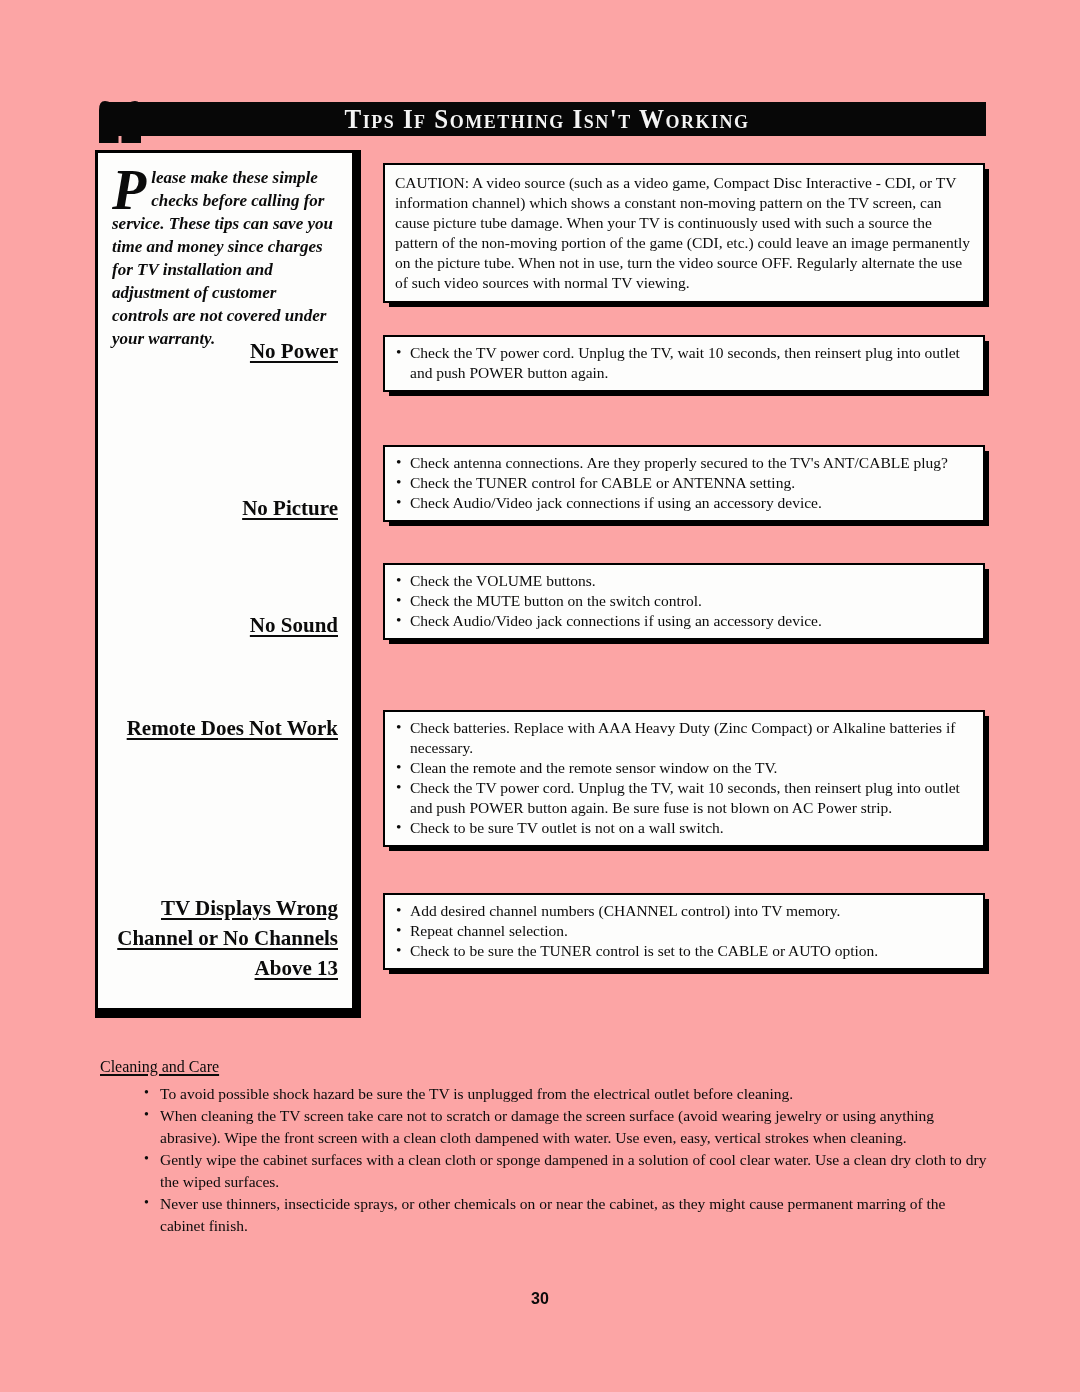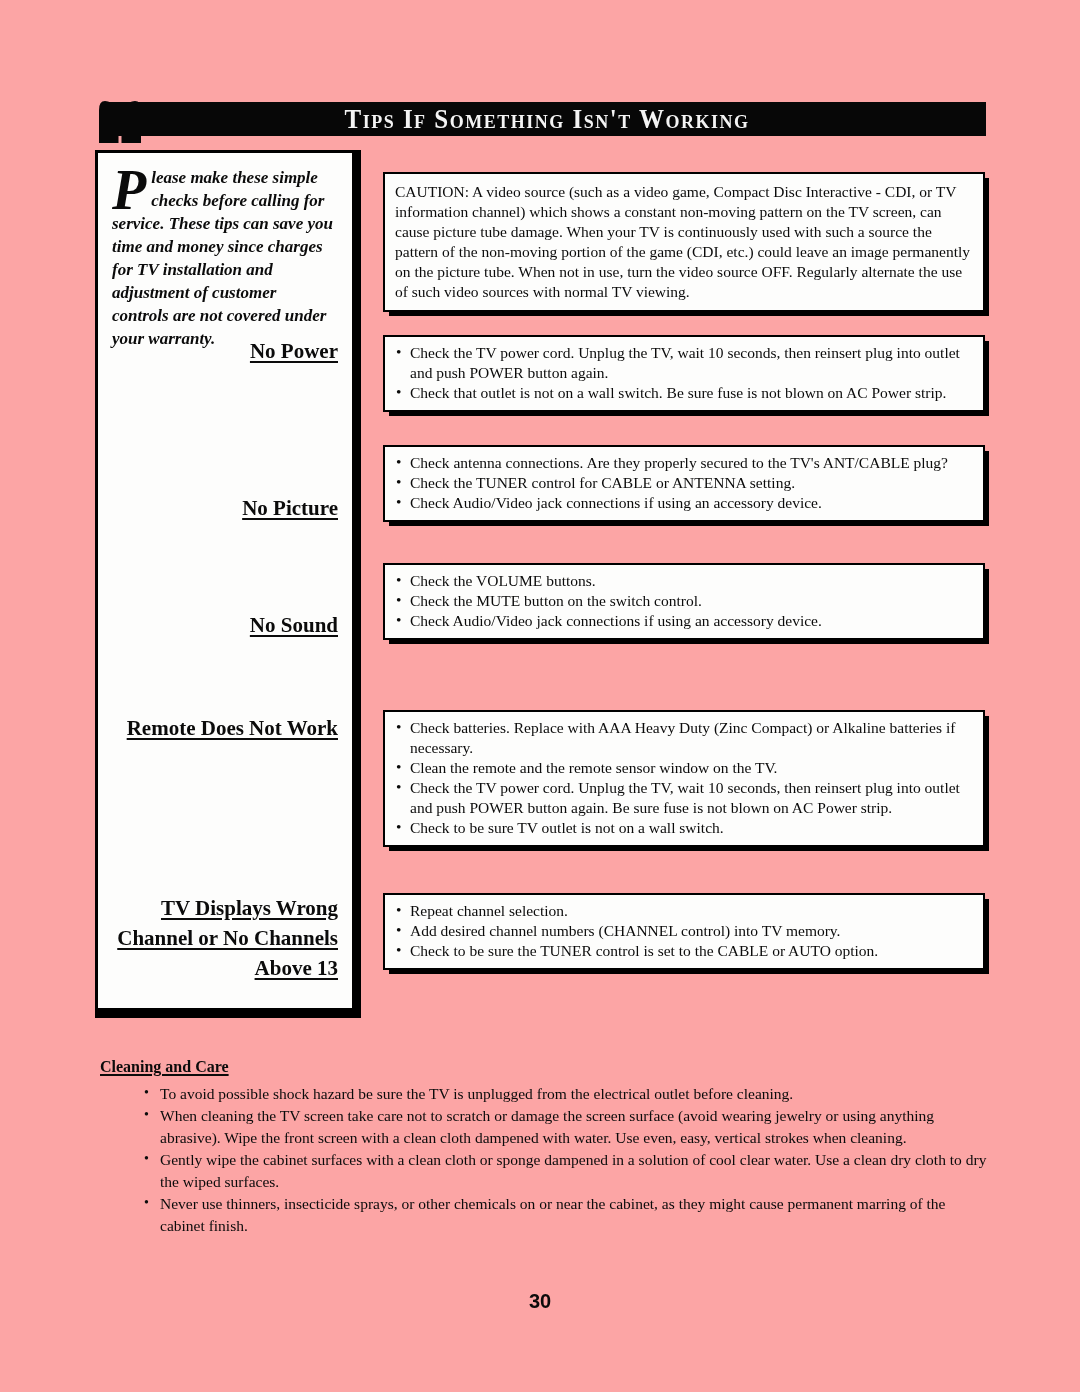--- a/index.html
+++ b/index.html
@@ -51,45 +51,45 @@
   .h-remote  { top:560px; }
   .h-tuner   { top:740px; }
   
   .check-box {
     position:absolute; left:383px; width:602px;
     background:#fdfdfc; border:2px solid #000;
     box-shadow:5px 5px 0 -1px #000;
     padding:6px 10px 7px 8px;
     font-size:15.5px; line-height:20px;
   }
-  .caution-box { top:163px; padding:8px 10px;margin-top:9px; }
+  .caution-box { top:163px; padding:8px 10px; }
   .bx-power   { top:335px; }
   .bx-picture { top:445px; }
   .bx-sound   { top:563px; }
   .bx-remote  { top:710px; }
   .bx-tuner   { top:893px; }
   .check-box ul { list-style:none; }
   .check-box li { position:relative; padding-left:17px; }
   .check-box li::before { content:"\2022"; position:absolute; left:3px; top:-1px; }
   
   .cleaning {
     position:absolute; left:100px; top:1056px; width:892px;
     font-size:15.5px; line-height:22px;
   }
   .cleaning-heading {
-    font-size:16px; font-weight:bold;
+    font-size:16px; font-weight:normal;
     text-decoration:underline; text-decoration-thickness:1.5px; text-underline-offset:2px;
   }
   .cleaning ul { list-style:none; margin-top:5px; padding-left:42px; }
   .cleaning li { position:relative; padding-left:18px; }
   .cleaning li::before { content:"\2022"; position:absolute; left:2px; top:-1px; font-size:14px; }
   
   .page-number {
     position:absolute; left:0; top:1290px; width:100%;
-    text-align:center; font-size:20px; font-weight:bold;
+    text-align:center; font-size:16px; font-weight:bold;
     font-family:"Liberation Sans",sans-serif;
   }
 </style>
 </head>
 <body>
 
 <div id="page">
 
   <div class="logo">
     <svg viewBox="0 0 46 50" xmlns="http://www.w3.org/2000/svg" aria-hidden="true">
@@ -112,21 +112,20 @@
     <div class="side-heading h-tuner">TV Displays Wrong Channel or No Channels Above 13</div>
   </div>
 
   <div class="check-box caution-box">
     <span>CAUTION: A video source (such as a video game, Compact Disc Interactive - CDI, or TV information channel) which shows a constant non-moving pattern on the TV screen, can cause picture tube damage.  When your TV is continuously used with such a source the pattern of the non-moving portion of the game (CDI, etc.) could leave an image permanently on the picture tube.  When not in use, turn the video source OFF. Regularly alternate the use of such video sources with normal TV viewing.</span>
   </div>
 
   <div class="check-box bx-power">
     <ul>
       <li>Check the TV power cord.  Unplug the TV, wait 10 seconds, then reinsert plug into outlet and push POWER button again.</li>
-      <li>Check that outlet is not on a wall switch. Be sure fuse is not blown on AC Power strip.</li>
     </ul>
   </div>
 
   <div class="check-box bx-picture">
     <ul>
       <li>Check antenna connections.  Are they properly secured to the TV's ANT/CABLE plug?</li>
       <li>Check the TUNER control for CABLE or ANTENNA setting.</li>
       <li>Check Audio/Video jack connections if using an accessory device.</li>
     </ul>
   </div>
@@ -143,22 +142,22 @@
     <ul>
       <li>Check batteries.  Replace with AAA Heavy Duty (Zinc Compact) or Alkaline batteries if necessary.</li>
       <li>Clean the remote and the remote sensor window on the TV.</li>
       <li>Check the TV power cord.  Unplug the TV, wait 10 seconds, then reinsert plug into outlet and push POWER button again. Be sure fuse is not blown on AC Power strip.</li>
       <li>Check to be sure TV outlet is not on a wall switch.</li>
     </ul>
   </div>
 
   <div class="check-box bx-tuner">
     <ul>
+      <li>Add desired channel numbers (CHANNEL control) into TV memory.</li>
       <li>Repeat channel selection.</li>
-      <li>Add desired channel numbers (CHANNEL control) into TV memory.</li>
       <li>Check to be sure the TUNER control is set to the CABLE or AUTO option.</li>
     </ul>
   </div>
 
   <div class="cleaning">
     <div class="cleaning-heading">Cleaning and Care</div>
     <ul>
       <li>To avoid possible shock hazard be sure the TV is unplugged from the electrical outlet before cleaning.</li>
       <li>When cleaning the TV screen take care not to scratch or damage the screen surface (avoid wearing jewelry or using anything abrasive).  Wipe the front screen with a clean cloth dampened with water.  Use even, easy, vertical strokes when cleaning.</li>
       <li>Gently wipe the cabinet surfaces with a clean cloth or sponge dampened in a solution of cool clear water.  Use a clean dry cloth to dry the wiped surfaces.</li>

